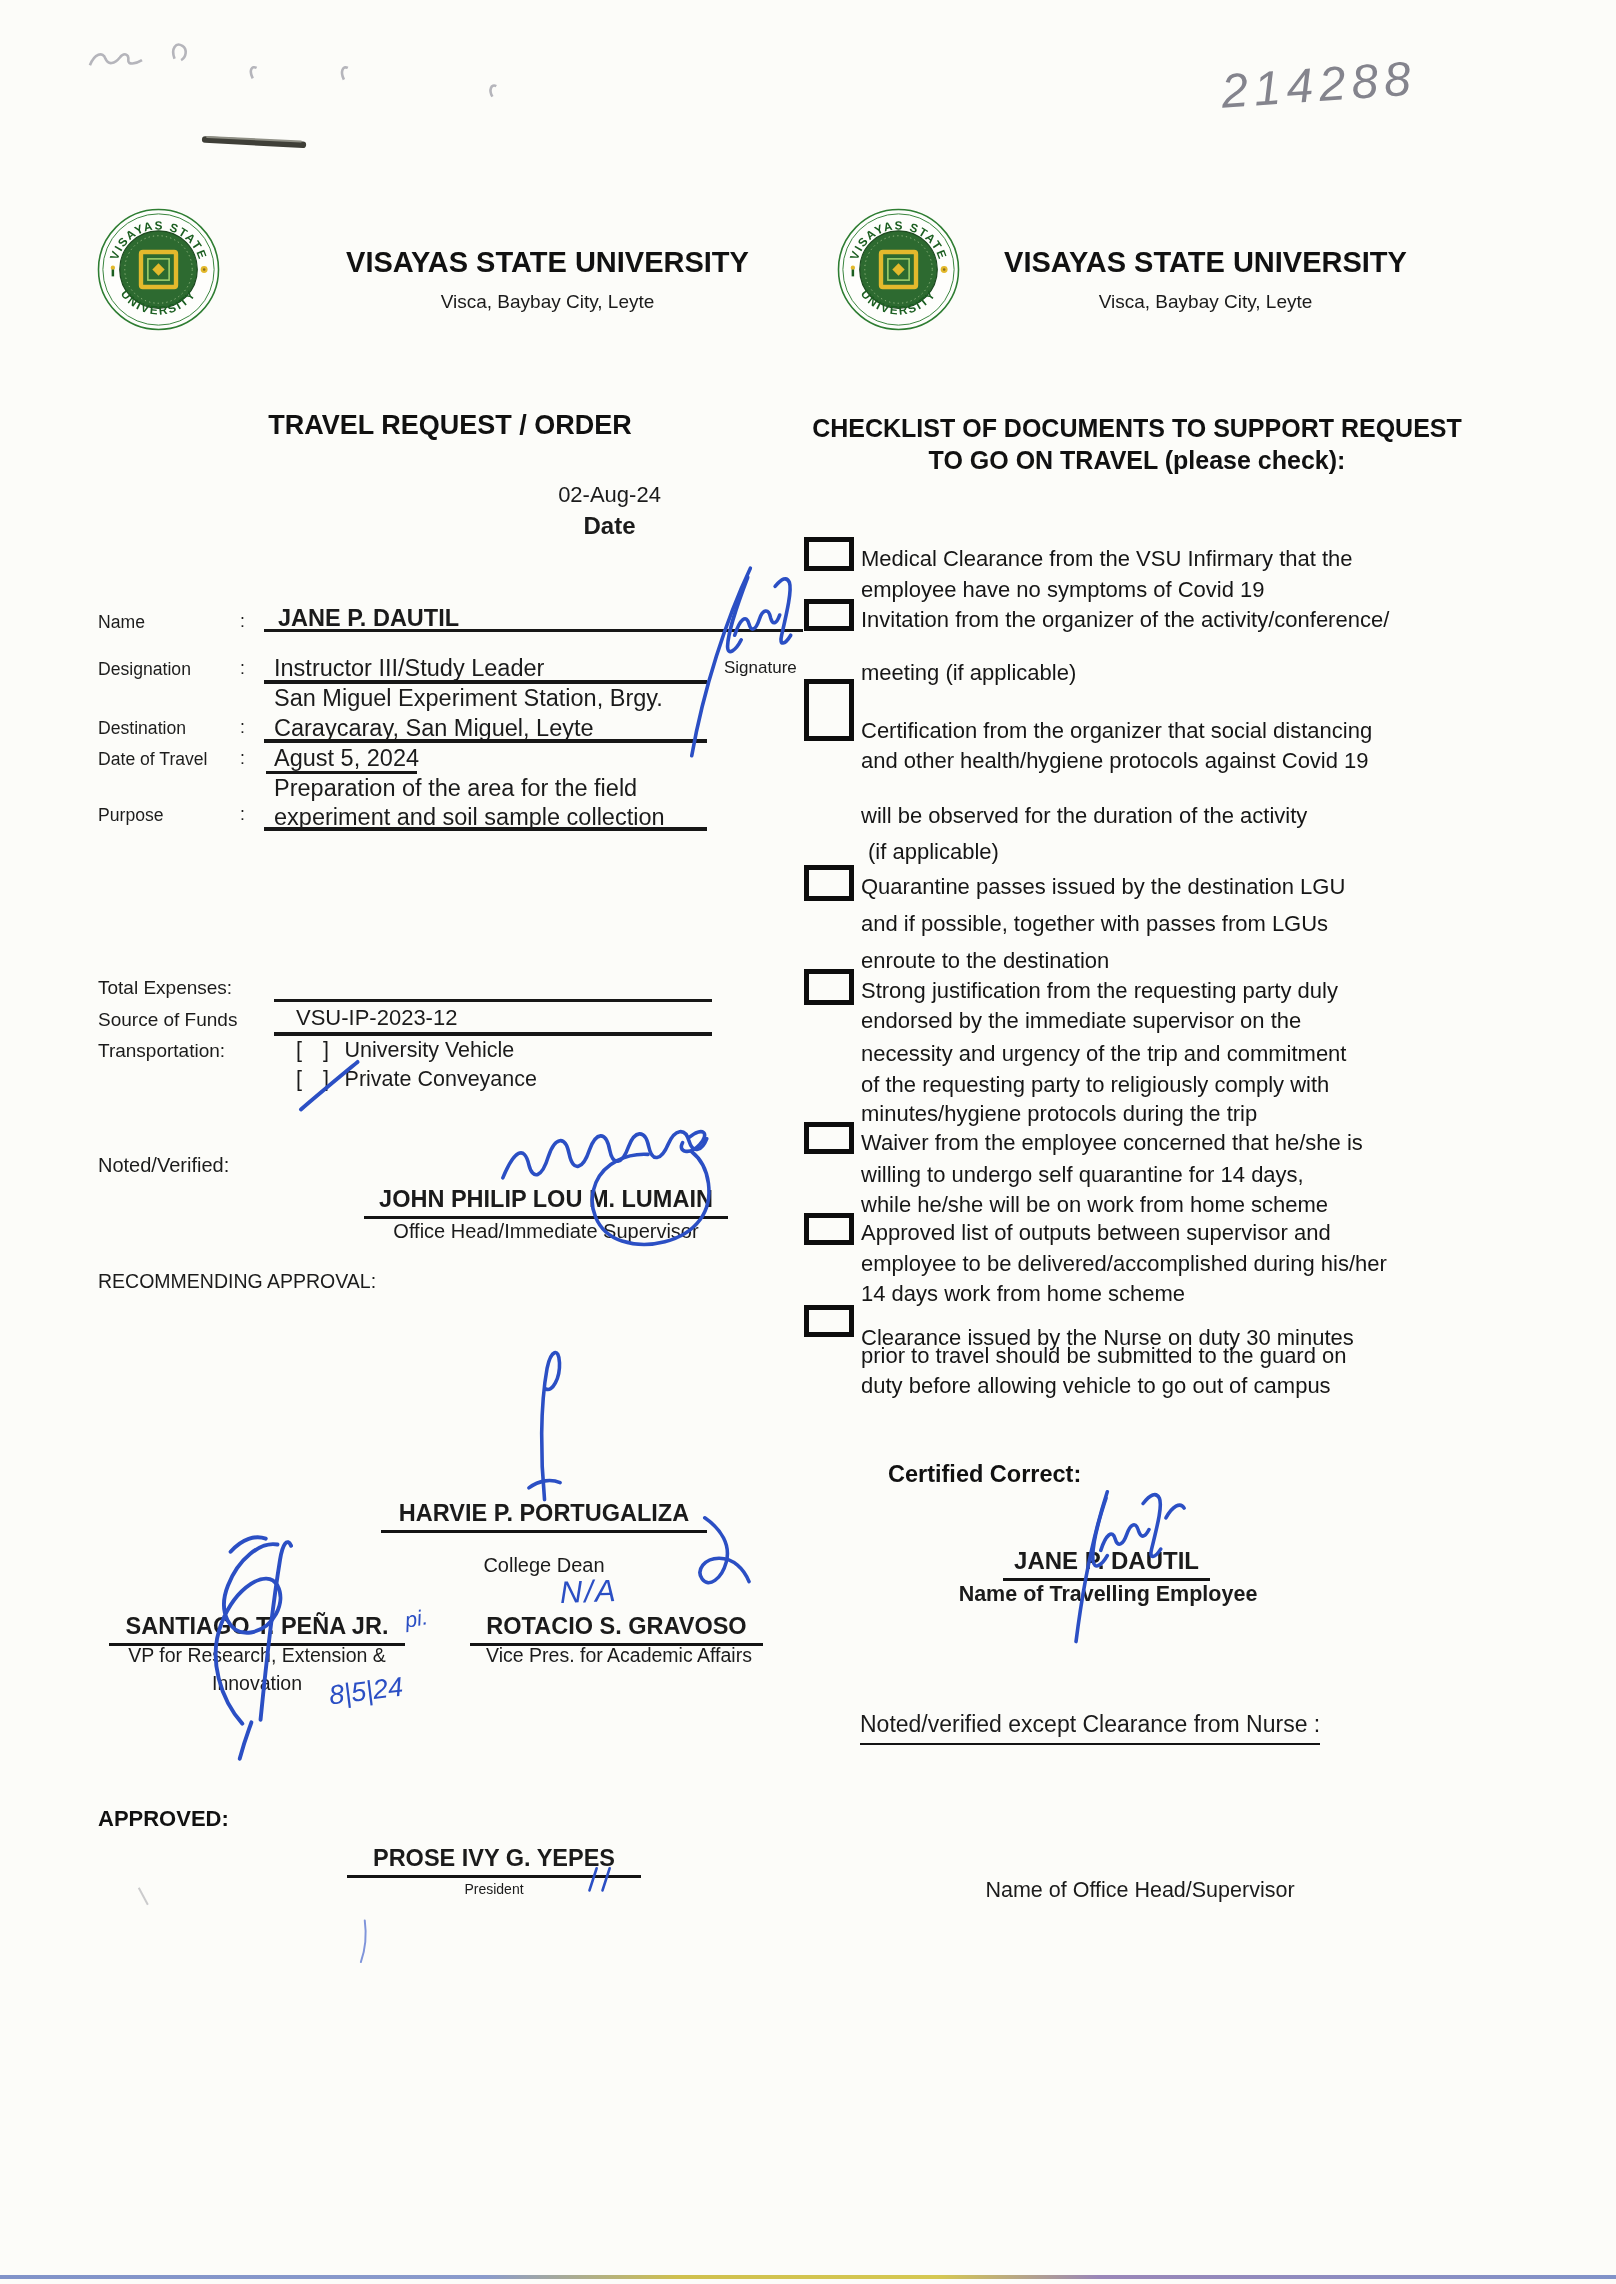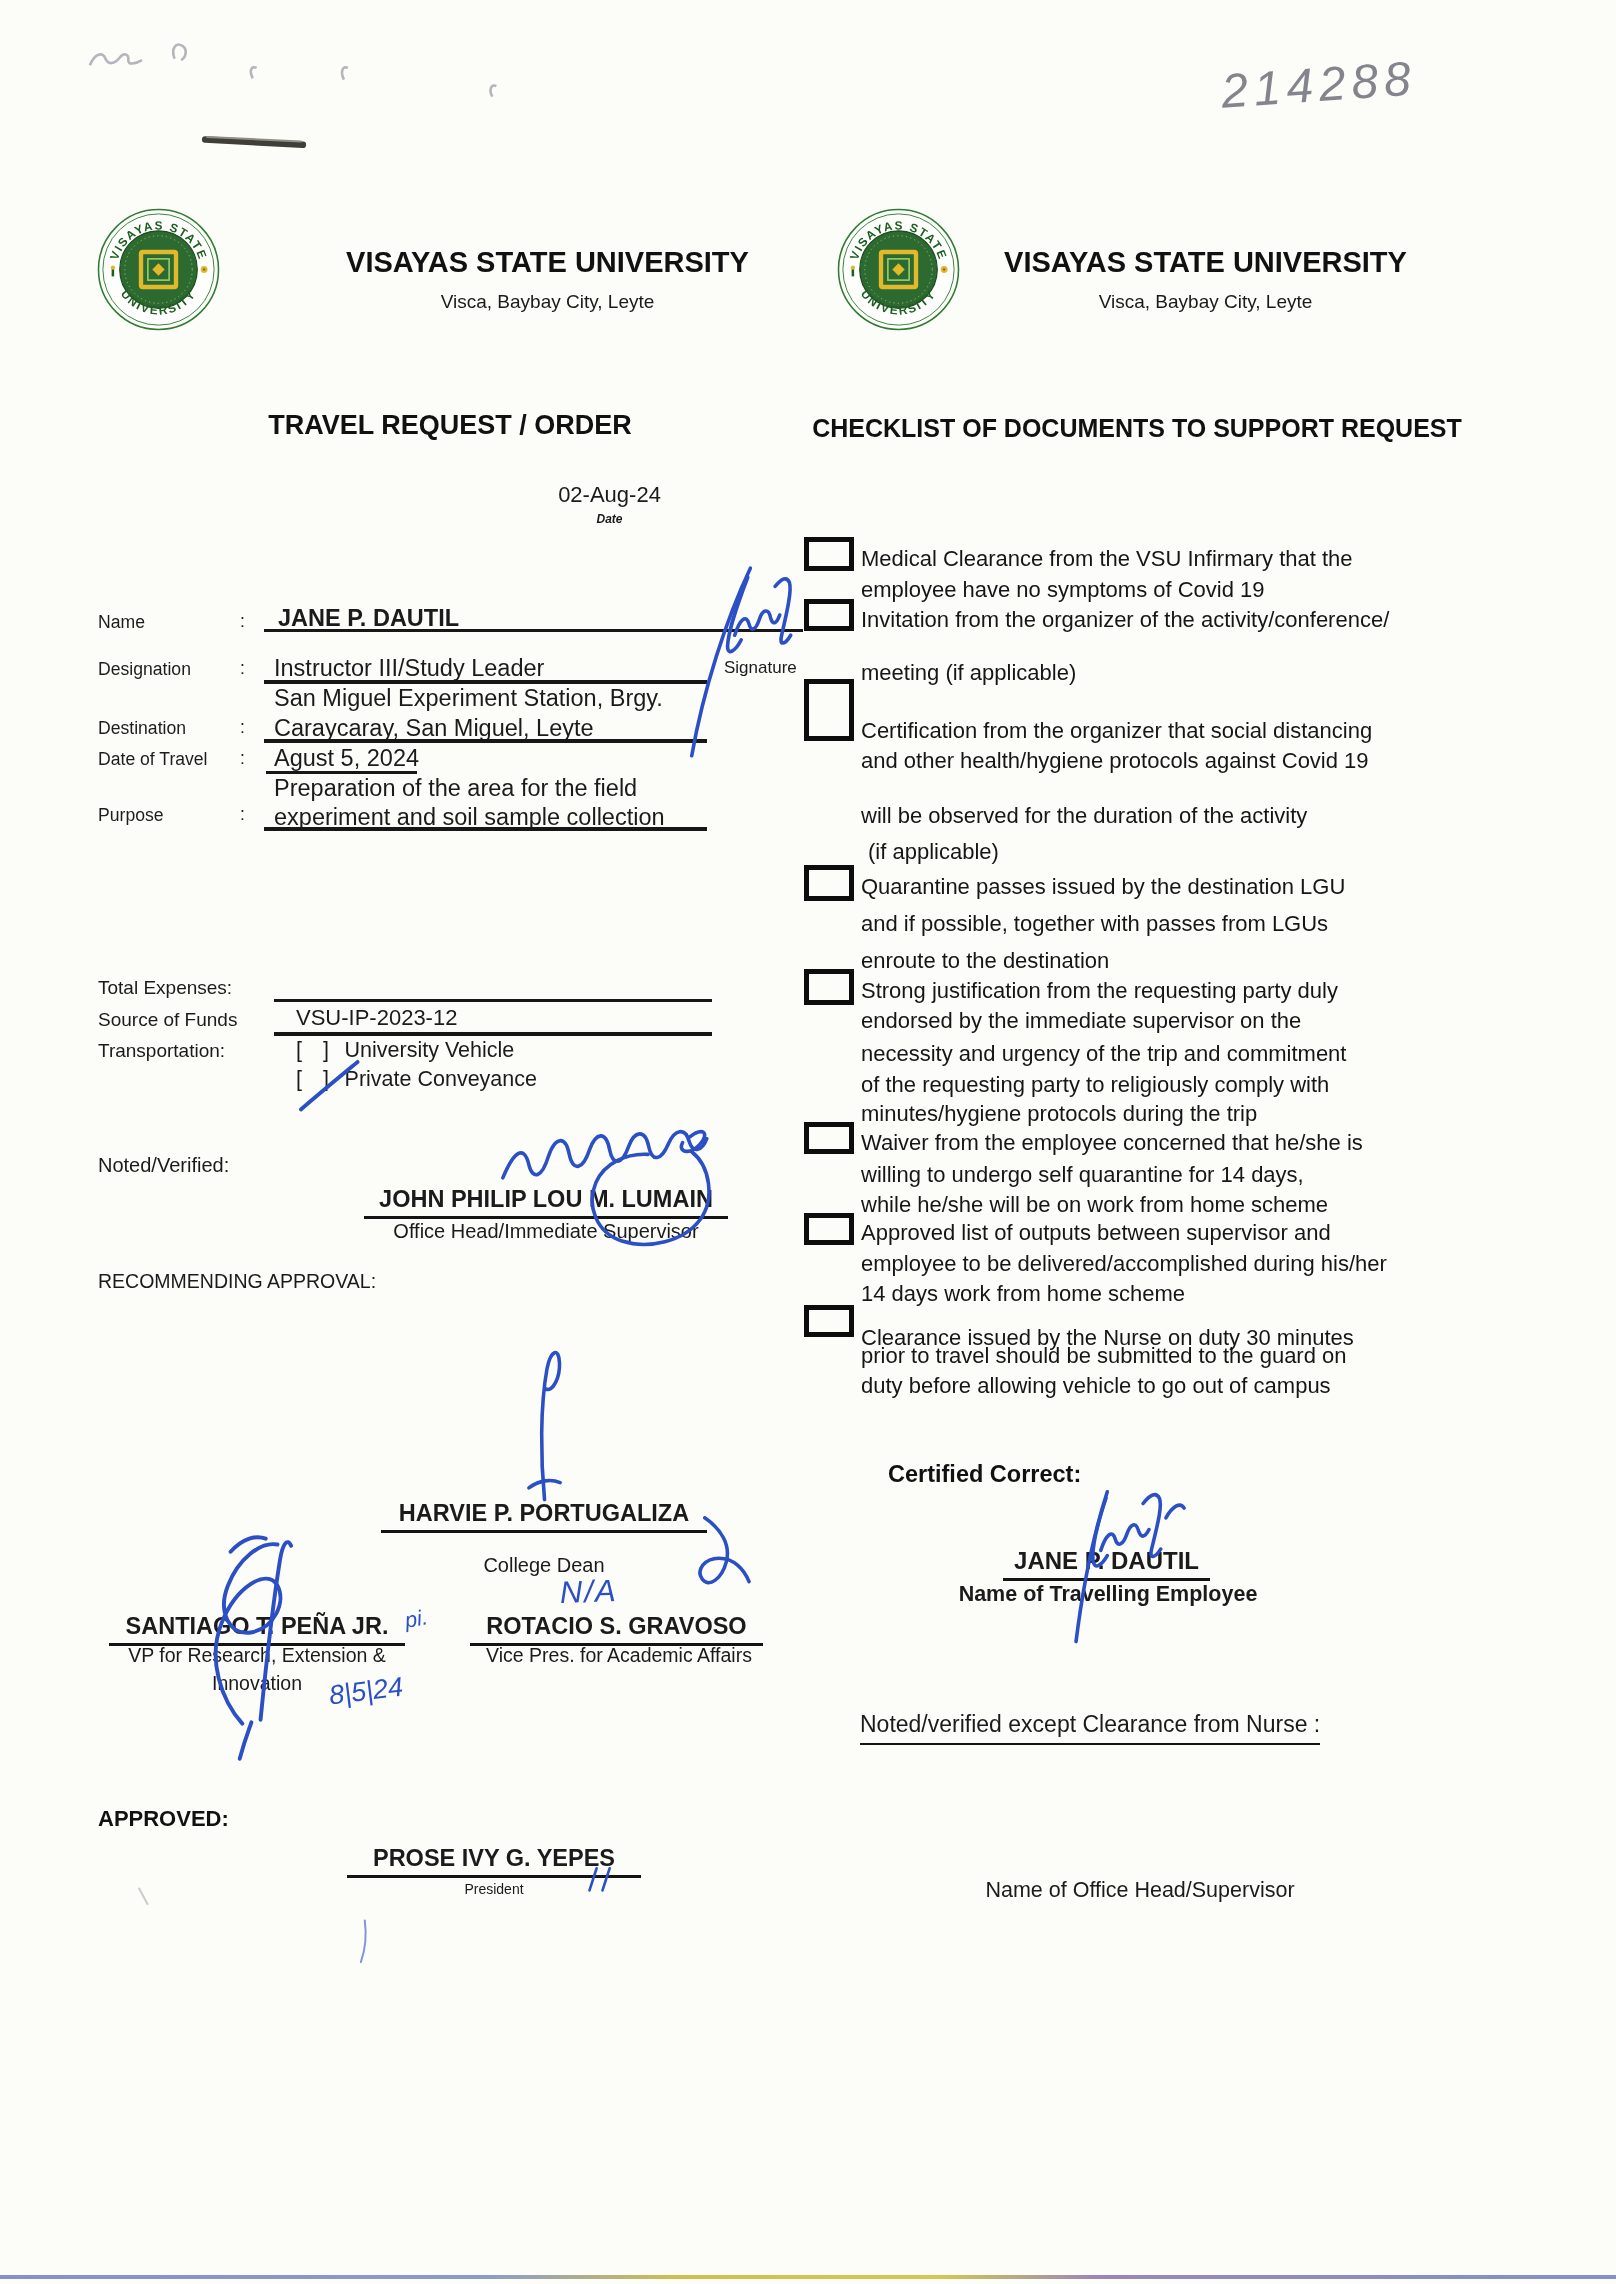--- a/index.html
+++ b/index.html
@@ -68,21 +68,21 @@
     <path id="sealbot2" d="M 28 100 A 72 72 0 0 0 172 100" fill="none"></path>
     <text class="svgtext" font-size="19" font-weight="bold" fill="#1b5e20" letter-spacing="3">
       <textPath href="#sealbot2" startOffset="50%" text-anchor="middle">UNIVERSITY</textPath>
     </text>
   </svg>
   <div class="a c b" style="left:932px;top:246px;width:547px;font-size:29px;color:#111;">VISAYAS STATE UNIVERSITY</div>
   <div class="a c" style="left:932px;top:291px;width:547px;font-size:19px;">Visca, Baybay City, Leyte</div>
 
   <div class="a c b" style="left:257px;top:410px;width:386px;font-size:27px;color:#111;">TRAVEL REQUEST / ORDER</div>
   <div class="a c" style="left:521px;top:482px;width:177px;font-size:22px;">02-Aug-24</div>
-  <div class="a c b" style="left:521px;top:512px;width:177px;font-size:12px;font-style:italic;">Date</div>
+  <div class="a c b" style="left:521px;top:512px;width:177px;font-size:24px;">Date</div>
 
   <div class="a lb" style="left:98px;top:612px;">Name</div>
   <div class="a lb" style="left:240px;top:611px;">:</div>
   <div class="a lb" style="left:98px;top:659px;">Designation</div>
   <div class="a lb" style="left:240px;top:658px;">:</div>
   <div class="a lb" style="left:98px;top:718px;">Destination</div>
   <div class="a lb" style="left:240px;top:717px;">:</div>
   <div class="a lb" style="left:98px;top:749px;">Date of Travel</div>
   <div class="a lb" style="left:240px;top:748px;">:</div>
   <div class="a lb" style="left:98px;top:805px;">Purpose</div>
@@ -134,20 +134,21 @@
 
   <div class="a blue" style="left:560px;top:1574px;font-size:31px;transform:rotate(-2deg);font-style:italic;letter-spacing:2px;">N/A</div>
   <div class="a c b uname" style="left:470px;top:1613px;width:293px;font-size:23.5px;">ROTACIO S. GRAVOSO</div>
   <div class="a c" style="left:456px;top:1644px;width:326px;font-size:19.5px;">Vice Pres. for Academic Affairs</div>
 
   <div class="a b" style="left:98px;top:1806px;font-size:22px;color:#111;">APPROVED:</div>
   <div class="a c b uname" style="left:347px;top:1845px;width:294px;font-size:23.5px;">PROSE IVY G. YEPES</div>
   <div class="a c" style="left:347px;top:1881px;width:294px;font-size:14px;">President</div>
 
   <div class="a c b" style="left:808px;top:414px;width:658px;font-size:25px;color:#111;">CHECKLIST OF DOCUMENTS TO SUPPORT REQUEST</div>
+  <div class="a c b" style="left:808px;top:446px;width:658px;font-size:25px;color:#111;">TO GO ON TRAVEL (please check):</div>
 
   <div class="ck" style="top:537px;height:23.5px;"></div>
   <div class="ck" style="top:599px;height:21.5px;"></div>
   <div class="ck" style="top:679px;height:52px;"></div>
   <div class="ck" style="top:865px;height:26px;"></div>
   <div class="ck" style="top:969px;height:26px;"></div>
   <div class="ck" style="top:1122px;height:22px;"></div>
   <div class="ck" style="top:1213px;height:22px;"></div>
   <div class="ck" style="top:1305px;height:21.5px;"></div>
 

